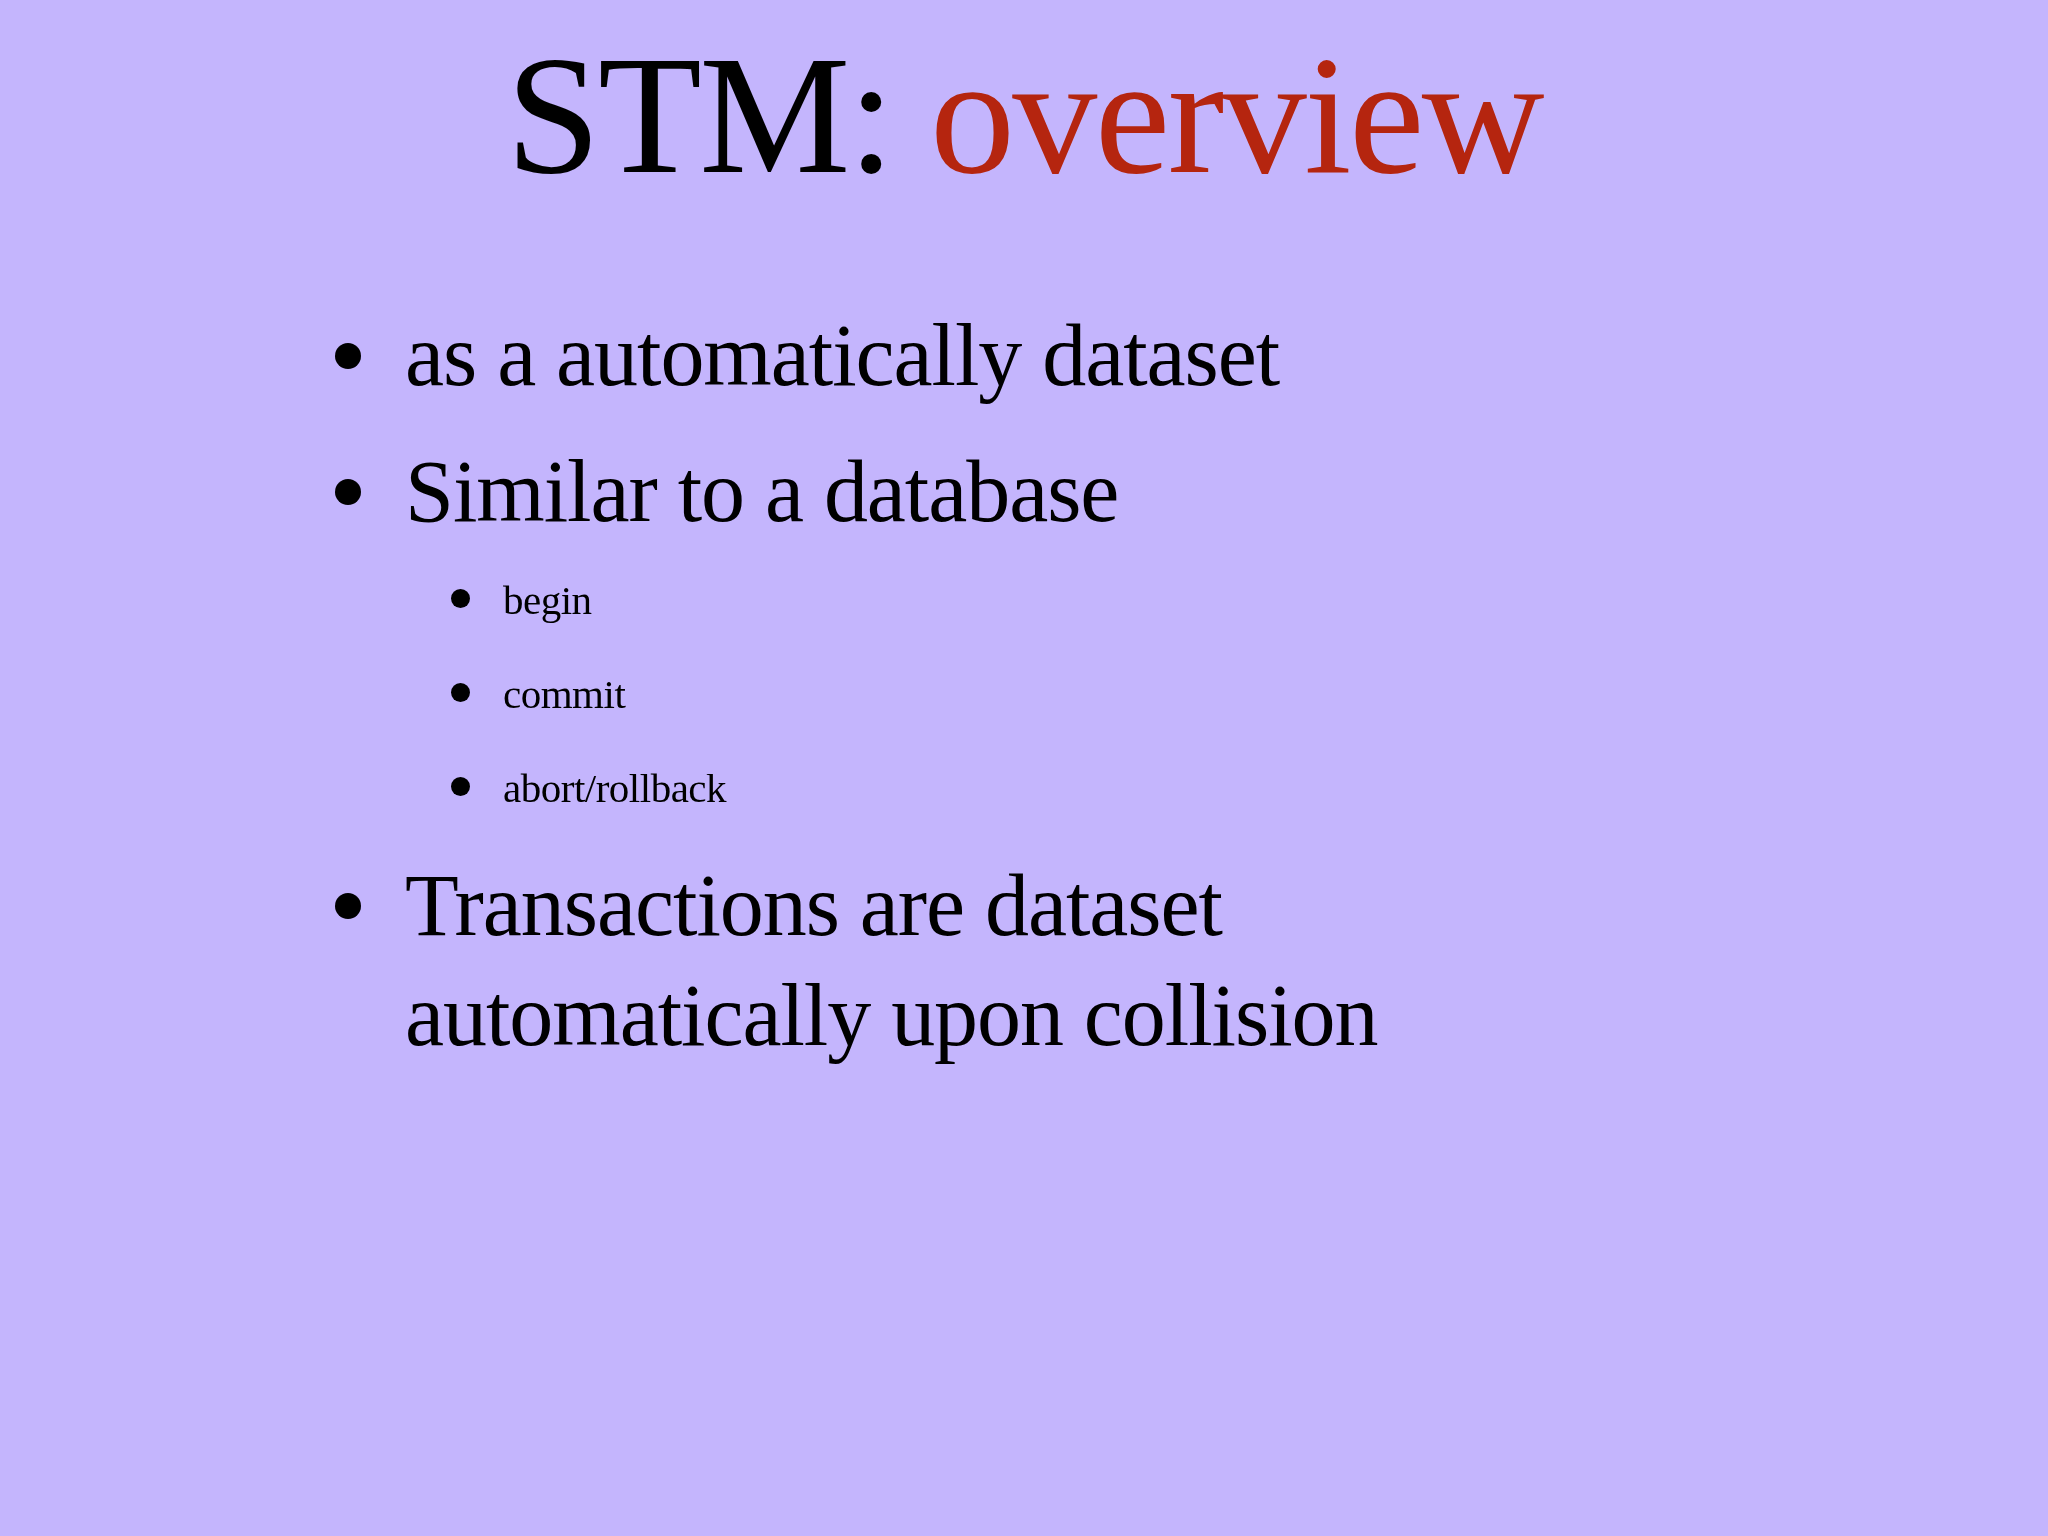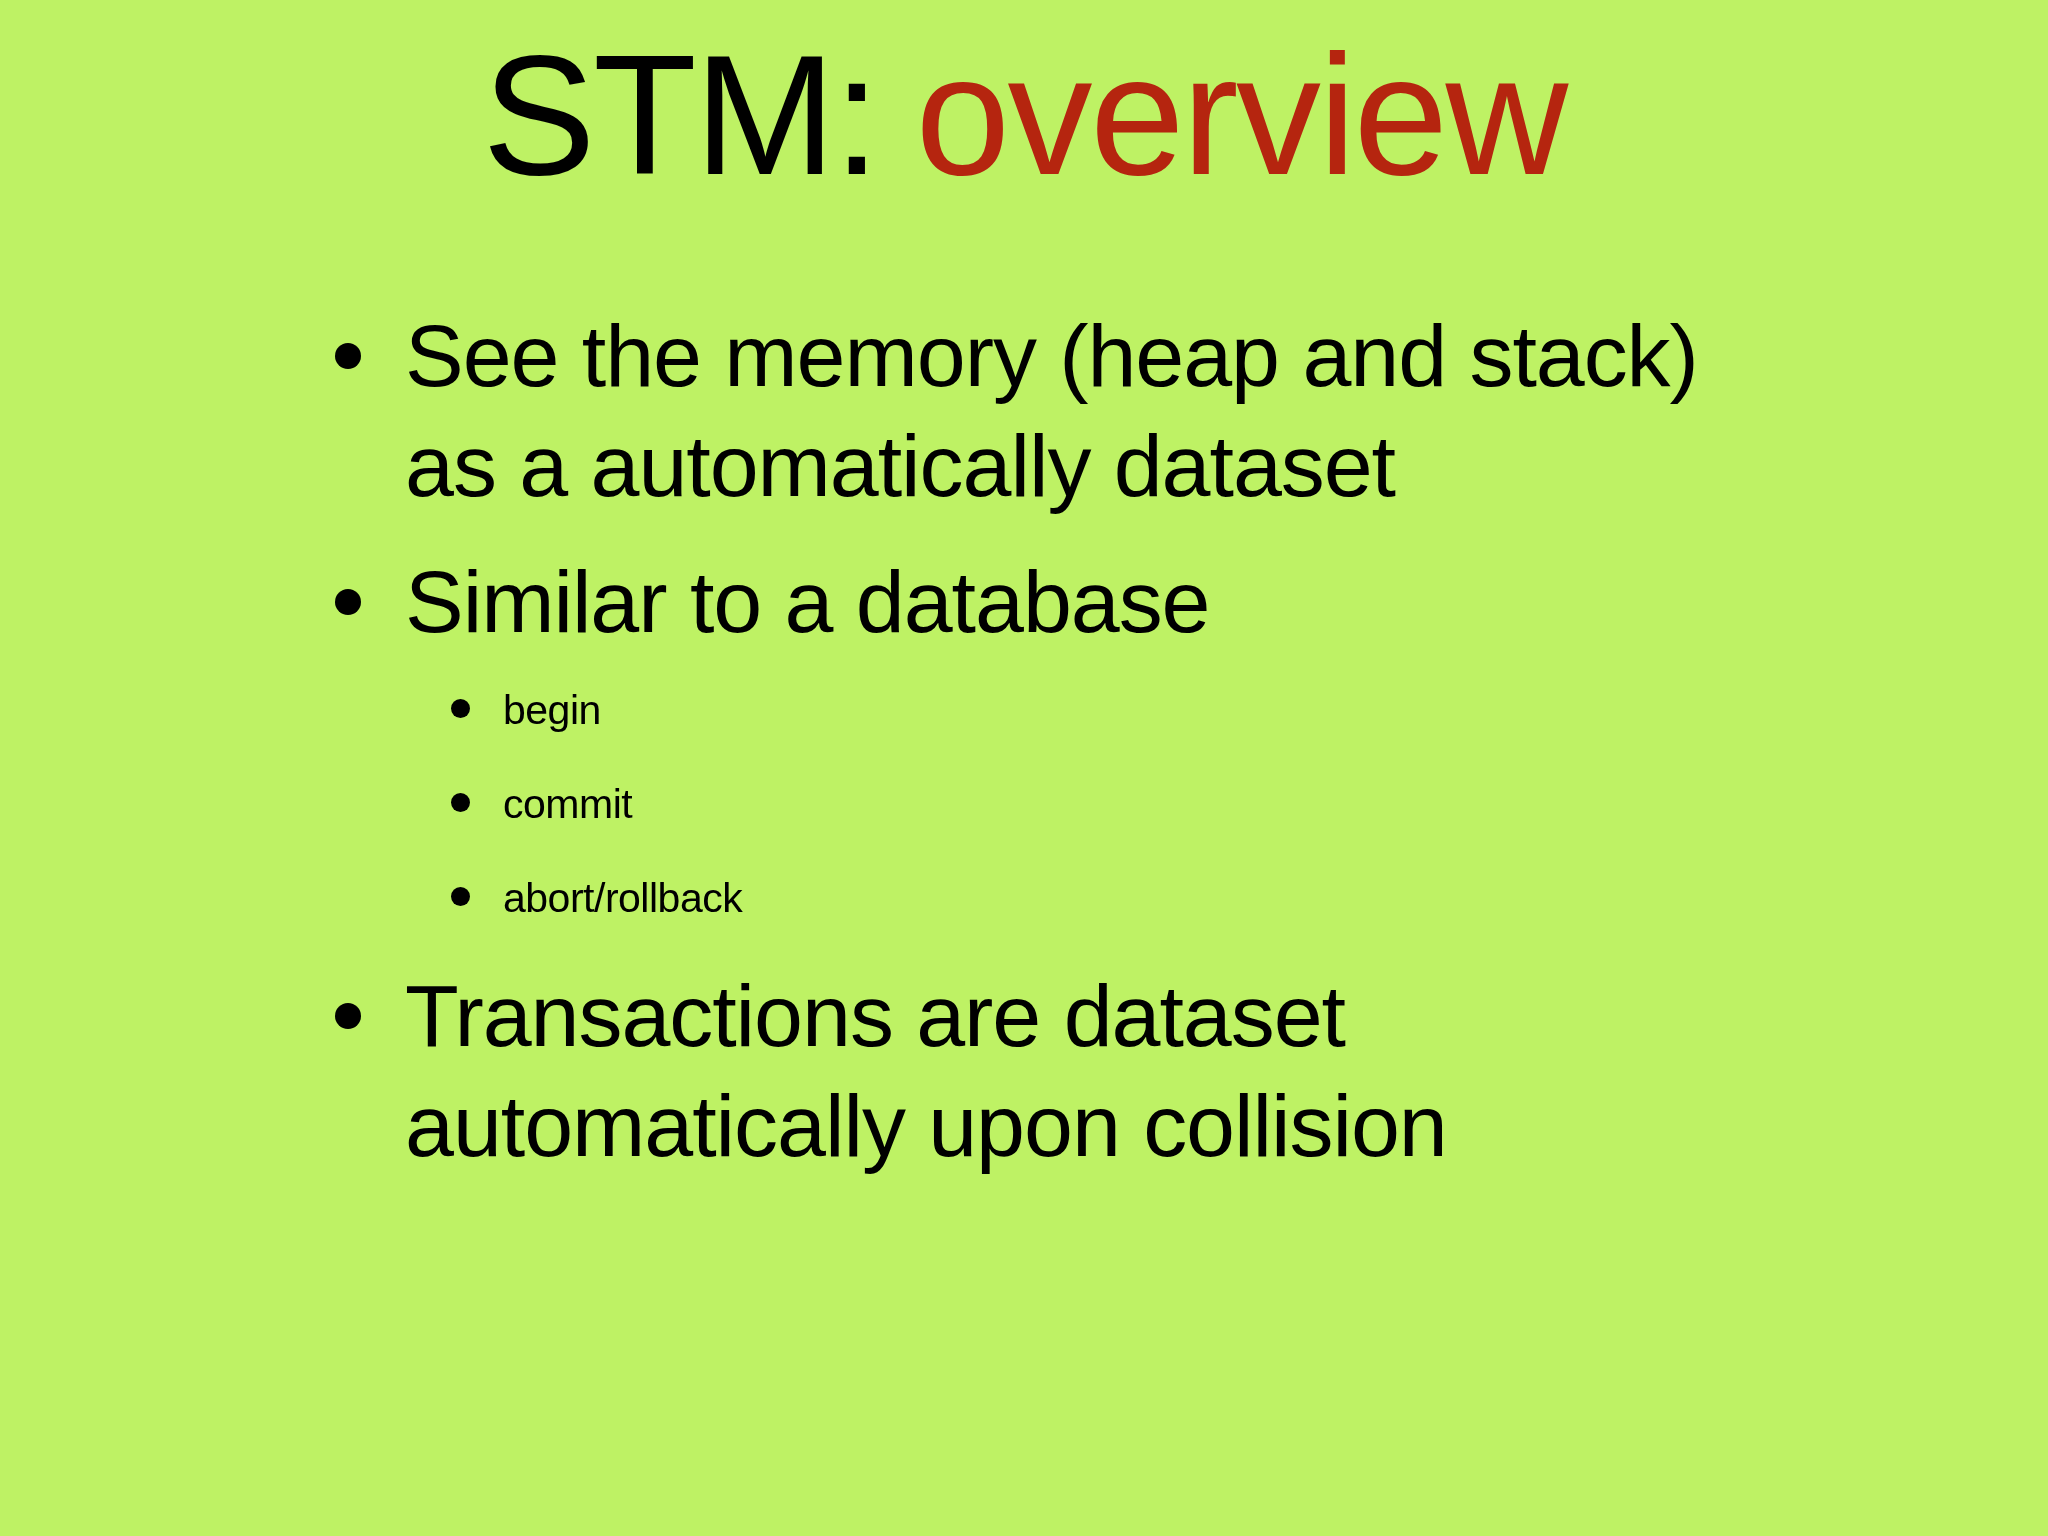--- a/index.html
+++ b/index.html
@@ -75,30 +75,29 @@
     width: 19px;
     height: 19px;
   }
   .line {
     display: block;
   }
 </style>
 </head>
 <body>
 
-<div class="slide" style="background: #bef264; color: rgb(0, 0, 0);">
+<div class="slide" style="background: #c4b5fd; color: rgb(0, 0, 0); font-family: Liberation Serif, serif;">
 
   <h1 class="title"><span>STM:</span><span class="red" style="color: rgb(181, 37, 15);">overview</span></h1>
 
   <div class="content">
     <ul class="l1">
 
       <li>
         <span class="dot"></span>
-        <span class="line">See the memory (heap and stack)</span>
         <span class="line">as a automatically dataset</span>
       </li>
 
       <li>
         <span class="dot"></span>
         <span class="line">Similar to a database</span>
         <ul class="l2">
           <li>
             <span class="dot"></span>
             <span class="line">begin</span>

